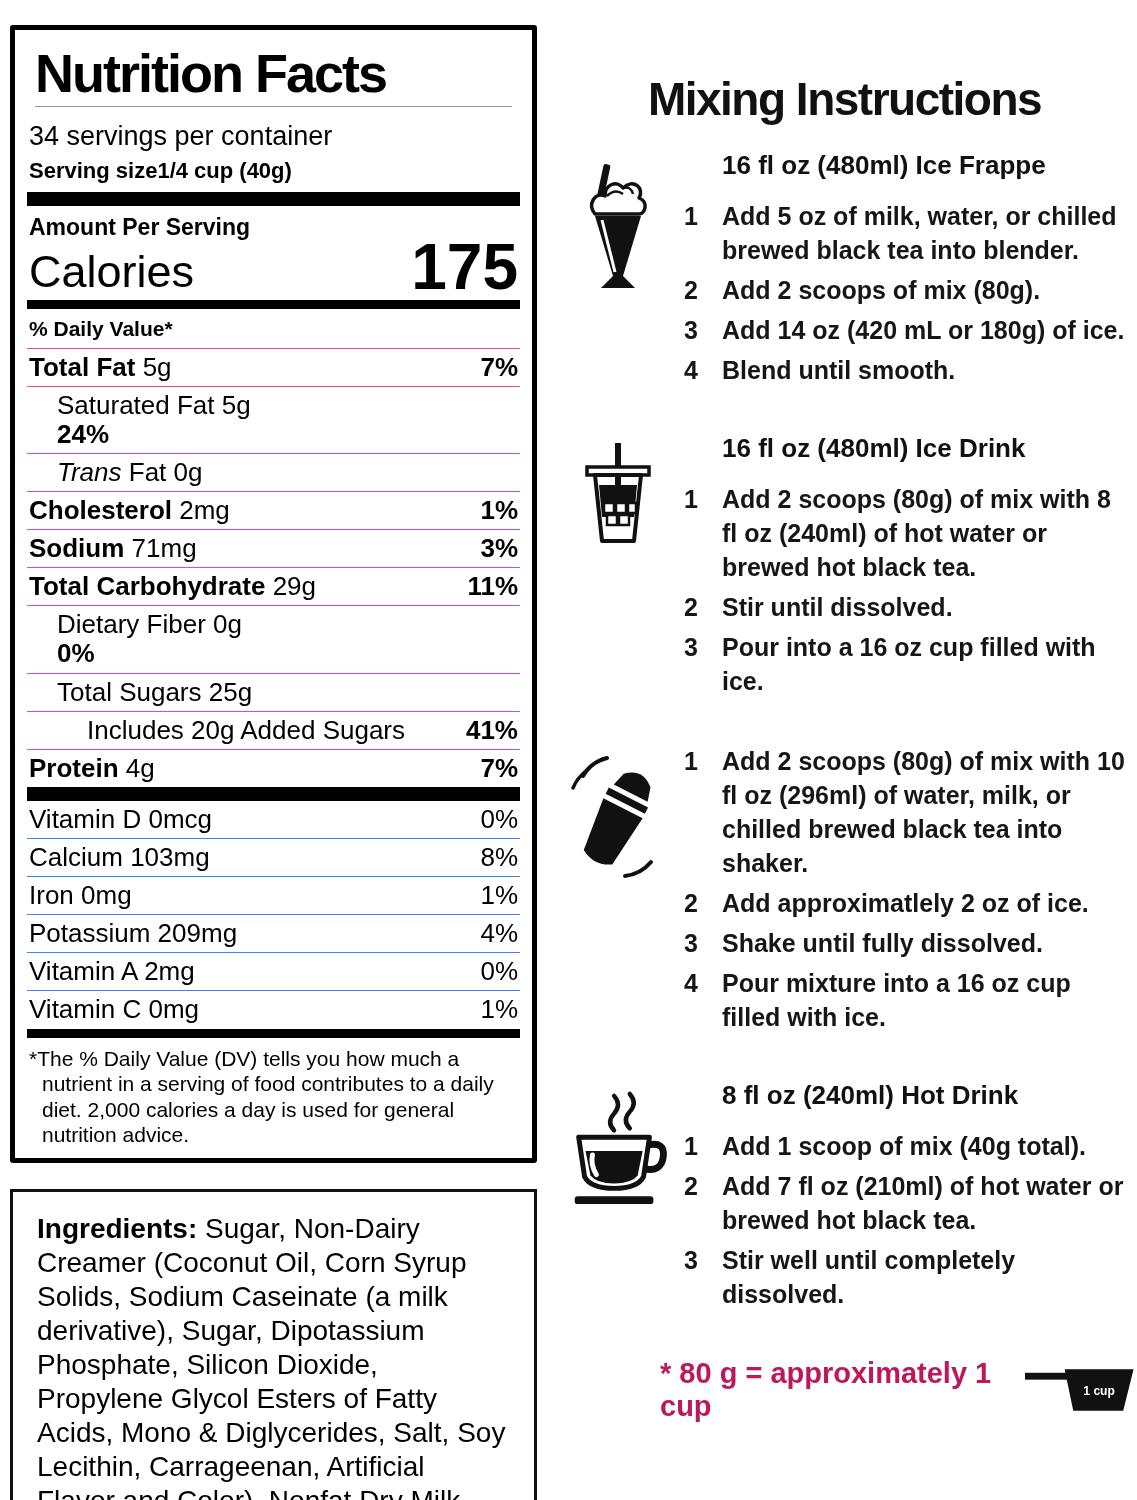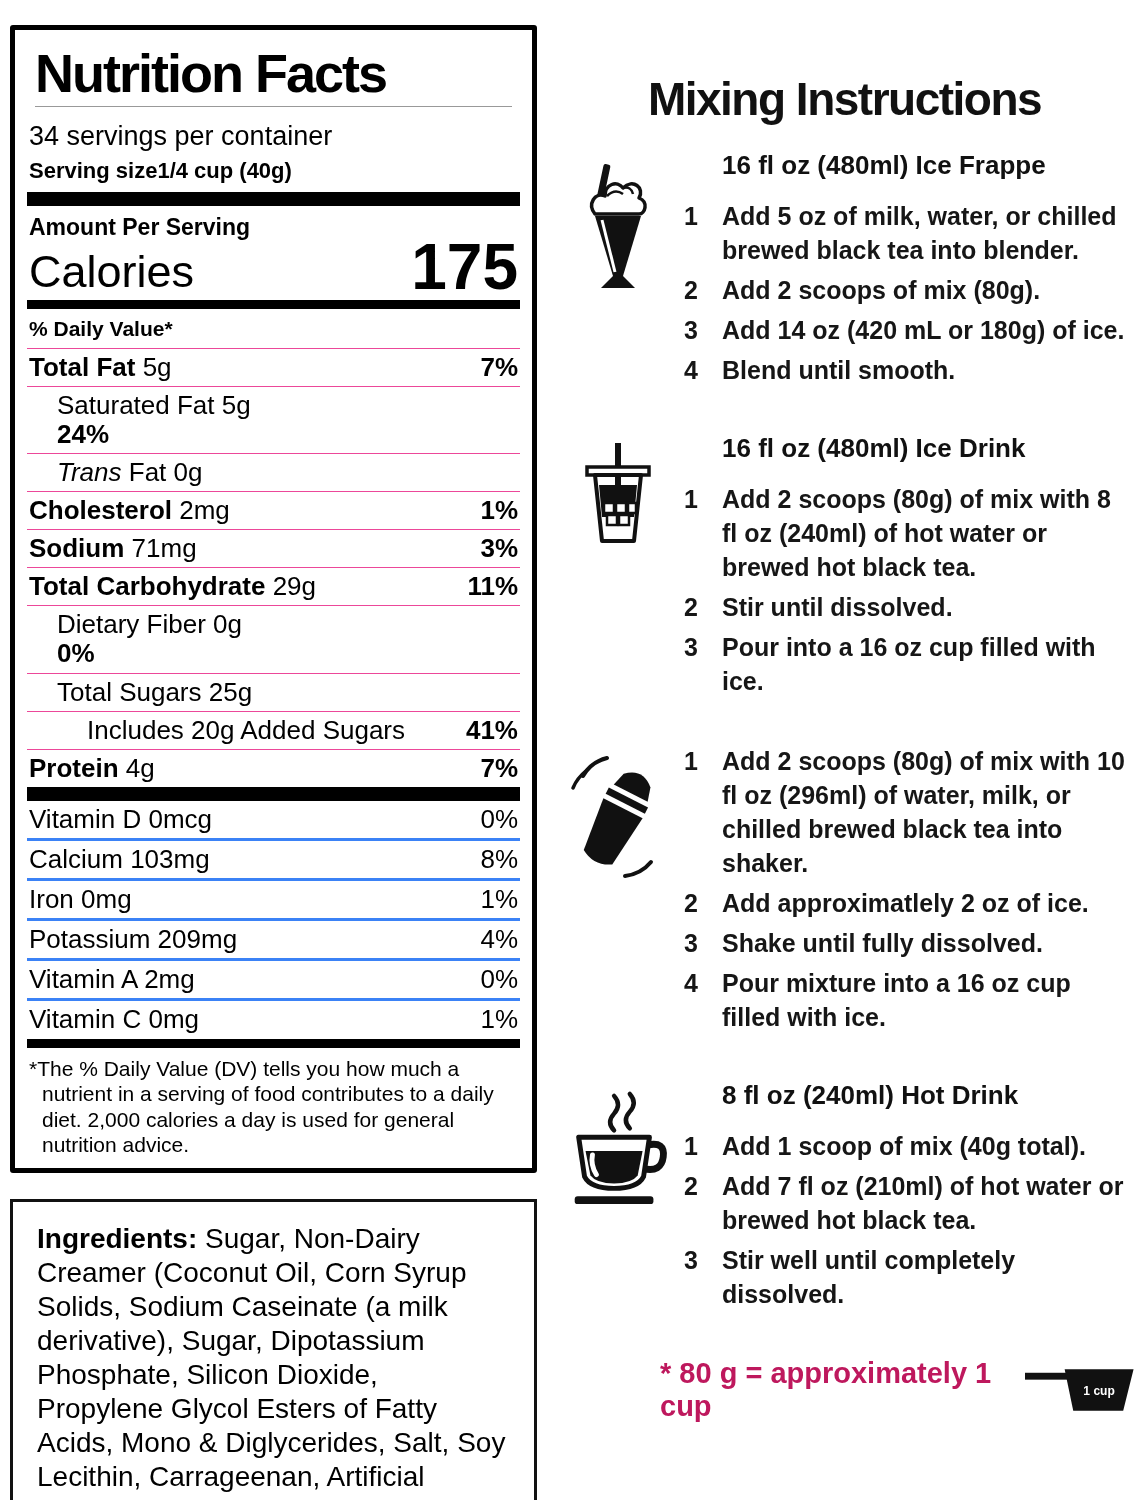--- a/index.html
+++ b/index.html
@@ -21,21 +21,21 @@
   .cal-l{font-size:45px;font-weight:normal;line-height:.95;}
   .cal-v{font-size:64px;font-weight:bold;line-height:.82;}
   .nf-dvh{font-size:21px;padding:8px 2px 7px;}
   .nf-row{display:flex;justify-content:space-between;font-size:26px;line-height:1.12;
           padding:4px 2px;border-top:1px solid #ec4899;}
   .ind1{padding-left:30px;flex-direction:column;}
   .ind2{padding-left:60px;}
   .nf-row .dv{font-weight:bold;}
   .vit .dv{font-weight:normal;}
   .vit{border-top:none;}
-  .vit + .vit{border-top:3px solid #3b82f6;}
+  .vit + .vit{border-top:1px solid #3b82f6;}
   .nf-foot{font-size:21px;line-height:1.22;margin:8px 2px 0;padding-left:13px;text-indent:-13px;}
   .box{border:3px solid #111;padding:12px 16px;font-size:28px;line-height:34px;margin-top:26px;background:#fff;}
   .box p{margin:8px;}
   
   .right-col{position:absolute;left:552px;top:72px;width:585px;color:#161616;}
   .mix-title{font-size:46px;font-weight:bold;letter-spacing:-1.5px;text-align:center;margin:0 0 24px;color:#111;}
   .mix-sec{display:flex;margin-bottom:40px;}
   .mix-sec:last-of-type{margin-bottom:28px;}
   .mix-icon{flex:0 0 132px;display:flex;justify-content:center;align-items:flex-start;padding-top:10px;}
   .mix-body{flex:1;}

